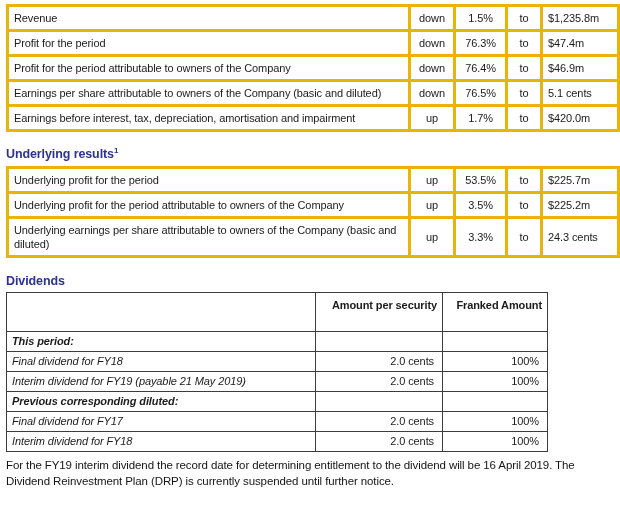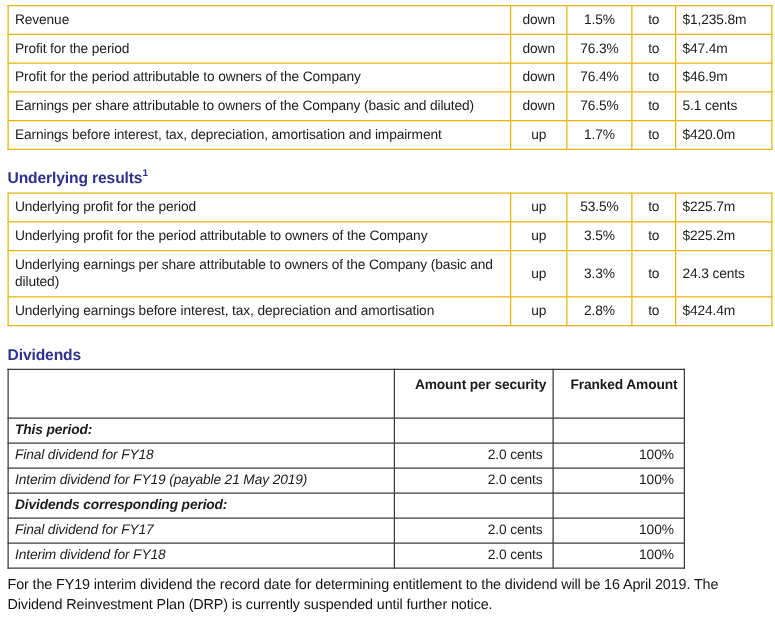--- a/index.html
+++ b/index.html
@@ -15,21 +15,21 @@
     color: #2E3192; font-size: 12.5px; font-weight: 700;
     margin: 0 0 4px 0; line-height: 1.15; letter-spacing: -0.1px;
   }
   .section-heading sup { font-size: 8px; }
 
   table { border-collapse: collapse; table-layout: fixed; }
 
   
   .results-table { width: 611px; margin: 0 0 12px 0; }
   .results-table td {
-    border: 1px solid #eab308;
+    border: 3px solid #eab308;
     font-size: 11px; line-height: 14px;
     padding: 4px 5px;
     letter-spacing: -0.1px;
     overflow: hidden;
   }
   .results-table td.c-label { text-align: left; }
   .results-table td.c-dir,
   .results-table td.c-pct,
   .results-table td.c-to  { text-align: center; padding-left: 2px; padding-right: 2px; }
   .results-table td.c-val { text-align: left; padding-right: 6px; }
@@ -134,27 +134,20 @@
           <td class="c-to">to</td>
           <td class="c-val">$225.2m</td>
         </tr>
         <tr>
           <td class="c-label">Underlying earnings per share attributable to owners of the Company (basic and diluted)</td>
           <td class="c-dir">up</td>
           <td class="c-pct">3.3%</td>
           <td class="c-to">to</td>
           <td class="c-val">24.3 cents</td>
         </tr>
-        <tr>
-          <td class="c-label">Underlying earnings before interest, tax, depreciation and amortisation</td>
-          <td class="c-dir">up</td>
-          <td class="c-pct">2.8%</td>
-          <td class="c-to">to</td>
-          <td class="c-val">$424.4m</td>
-        </tr>
       </tbody>
     </table>
   </div>
 
   <div class="sec-dividends">
     <h2 class="section-heading">Dividends</h2>
     <table class="dividends-table">
       <colgroup>
           <col style="width:309px">
           <col style="width:127px">
@@ -177,21 +170,21 @@
           <td class="d-label">Final dividend for FY18</td>
           <td class="d-amount">2.0 cents</td>
           <td class="d-franked">100%</td>
         </tr>
         <tr>
           <td class="d-label">Interim dividend for FY19 (payable 21 May 2019)</td>
           <td class="d-amount">2.0 cents</td>
           <td class="d-franked">100%</td>
         </tr>
         <tr>
-          <td class="d-label bold">Dividends corresponding period:</td>
+          <td class="d-label bold">Previous corresponding diluted:</td>
           <td class="d-amount"></td>
           <td class="d-franked"></td>
         </tr>
         <tr>
           <td class="d-label">Final dividend for FY17</td>
           <td class="d-amount">2.0 cents</td>
           <td class="d-franked">100%</td>
         </tr>
         <tr>
           <td class="d-label">Interim dividend for FY18</td>

